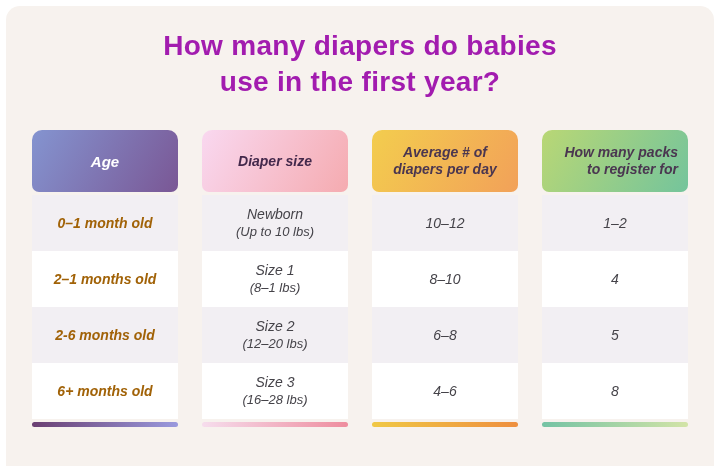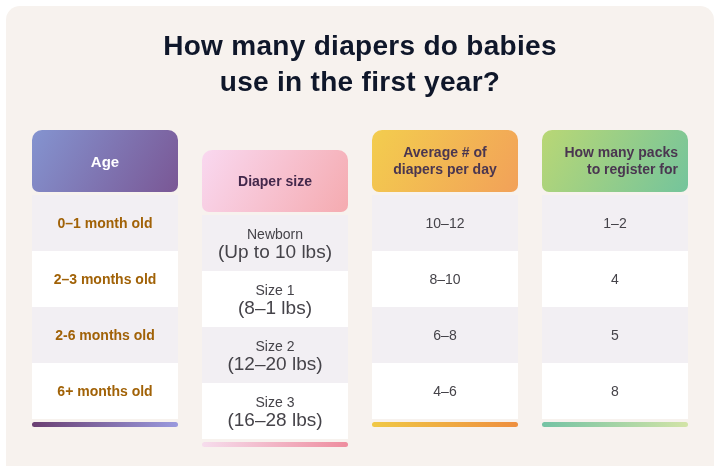--- a/index.html
+++ b/index.html
@@ -17,49 +17,49 @@
     border-radius:14px 14px 0 0;
     overflow:hidden;
   }
   .title{
     margin:22px 0 0;
     text-align:center;
     font-size:28px;
     font-weight:700;
     letter-spacing:.3px;
     line-height:36px;
-    color:#0f172a;
+    color:#a21caf;
   }
   .title .line{display:block;}
   .table{
     margin:30px 26px 0;
     display:grid;
     grid-template-columns:repeat(4,1fr);
     column-gap:24px;
+    font-style:italic;
   }
   .col{display:flex;flex-direction:column;}
   .hdr{
     height:62px;
     border-radius:10px 10px 7px 7px;
     margin-bottom:3px;
     display:flex;align-items:center;justify-content:center;
     text-align:center;
     font-size:14px;font-weight:700;
     line-height:17px;
     color:#4a3650;
     padding:0 10px;box-sizing:border-box;
   }
   .col-age .hdr{
     background:linear-gradient(120deg,#8494d0 0%,#7a5795 100%);
     color:#ffffff;font-size:15px;
   }
   .col-size .hdr{
     background:linear-gradient(120deg,#f9d8f0 0%,#f5abb0 100%);
     color:#43284b;
-    margin-top:20px;
   }
   .col-perday .hdr{
     background:linear-gradient(120deg,#f3cd4e 0%,#f2a159 100%);
   }
   .col-packs .hdr{
     background:linear-gradient(120deg,#b9d775 0%,#74c49c 100%);
     text-align:right;
   }
   .cell{
     height:56px;
@@ -68,21 +68,21 @@
     text-align:center;
     font-size:14px;
     color:#454349;
     background:#ffffff;
     line-height:18px;
   }
   .cell.odd{background:#f2eff3;}
   .col-age .cell{
     color:#a16207;font-weight:700;
   }
-  .cell .sub{font-size:19px;}
+  .cell .sub{font-size:13px;}
   .bar{
     height:5px;
     margin-top:3px;
     border-radius:3px;
   }
   .col-age .bar{background:linear-gradient(90deg,#6a3f72,#9a9ade);}
   .col-size .bar{background:linear-gradient(90deg,#f6dded,#ee8d9e);}
   .col-perday .bar{background:linear-gradient(90deg,#f0c845,#ee8f3f);}
   .col-packs .bar{background:linear-gradient(90deg,#74c3a4,#d3e4a7);}
 </style>
@@ -94,21 +94,21 @@
   <h1 class="title">
     <span class="line">How many diapers do babies</span>
     <span class="line">use in the first year?</span>
   </h1>
 
   <div class="table">
 
     <div class="col col-age">
       <div class="hdr">Age</div>
       <div class="cell odd">0–1 month old</div>
-      <div class="cell">2–3 months old</div>
+      <div class="cell">2–1 months old</div>
       <div class="cell odd">2-6 months old</div>
       <div class="cell">6+ months old</div>
       <div class="bar"></div>
     </div>
 
     <div class="col col-size">
       <div class="hdr">Diaper size</div>
       <div class="cell odd">
         <span>Newborn</span>
         <span class="sub">(Up to 10 lbs)</span>

